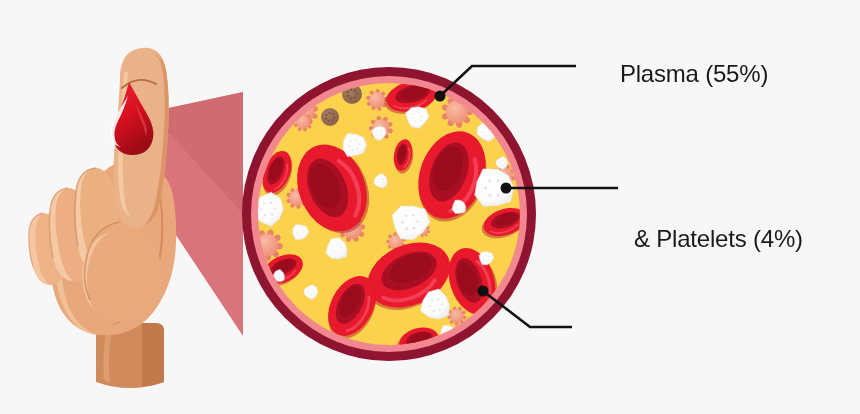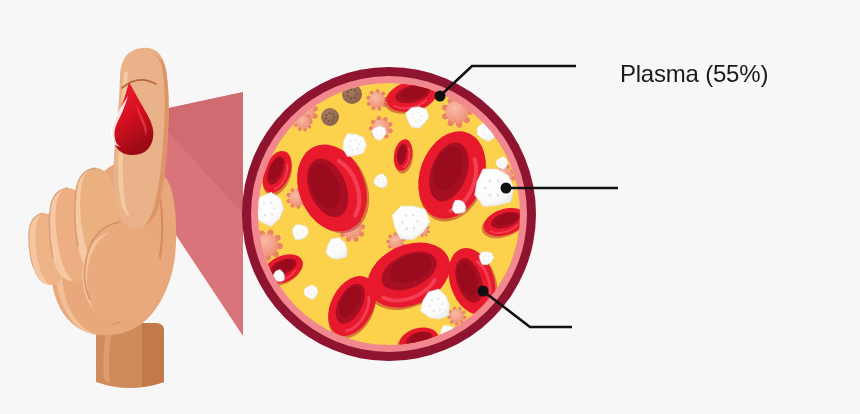--- a/index.html
+++ b/index.html
@@ -581,16 +581,17 @@
         <path d="M 483 291 L 530 327 L 572 327" fill="none" stroke="#111111" stroke-width="2.6" stroke-linecap="butt" stroke-linejoin="miter"></path>
         <circle cx="483" cy="291" r="5.5" fill="#111111"></circle>
       </g>
   </svg>
 
   <div class="label" id="label-plasma">
     <span>Plasma (55%)</span>
   </div>
 
   <div class="label" id="label-wbc">
+    <div>&amp; Platelets (4%)</div>
   </div>
 
 
 </div>
 
 </body></html>

